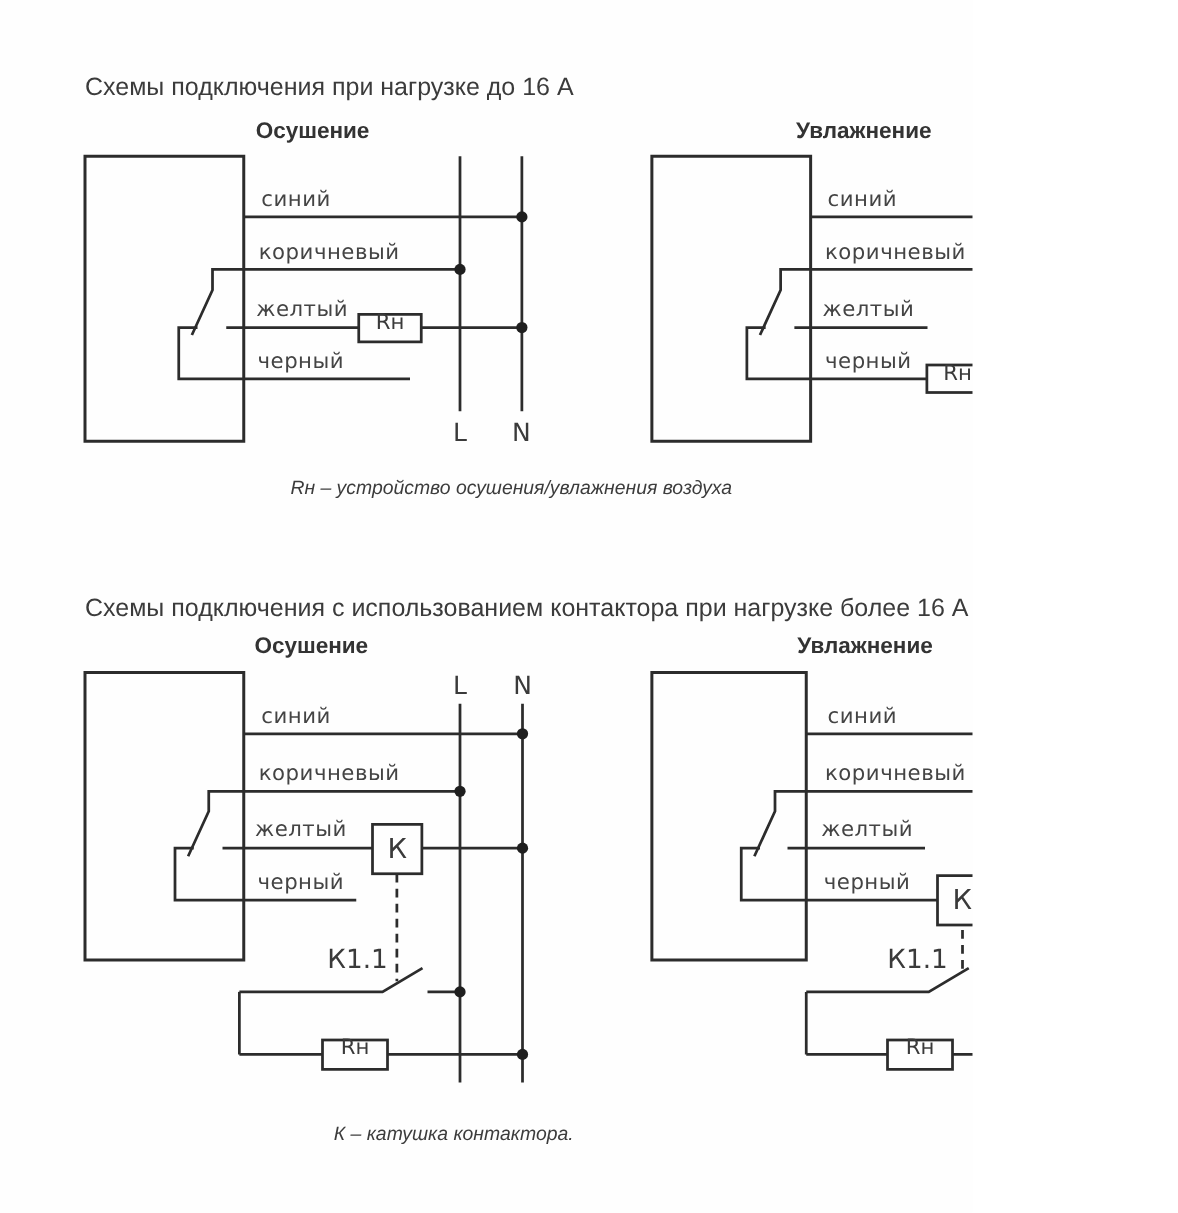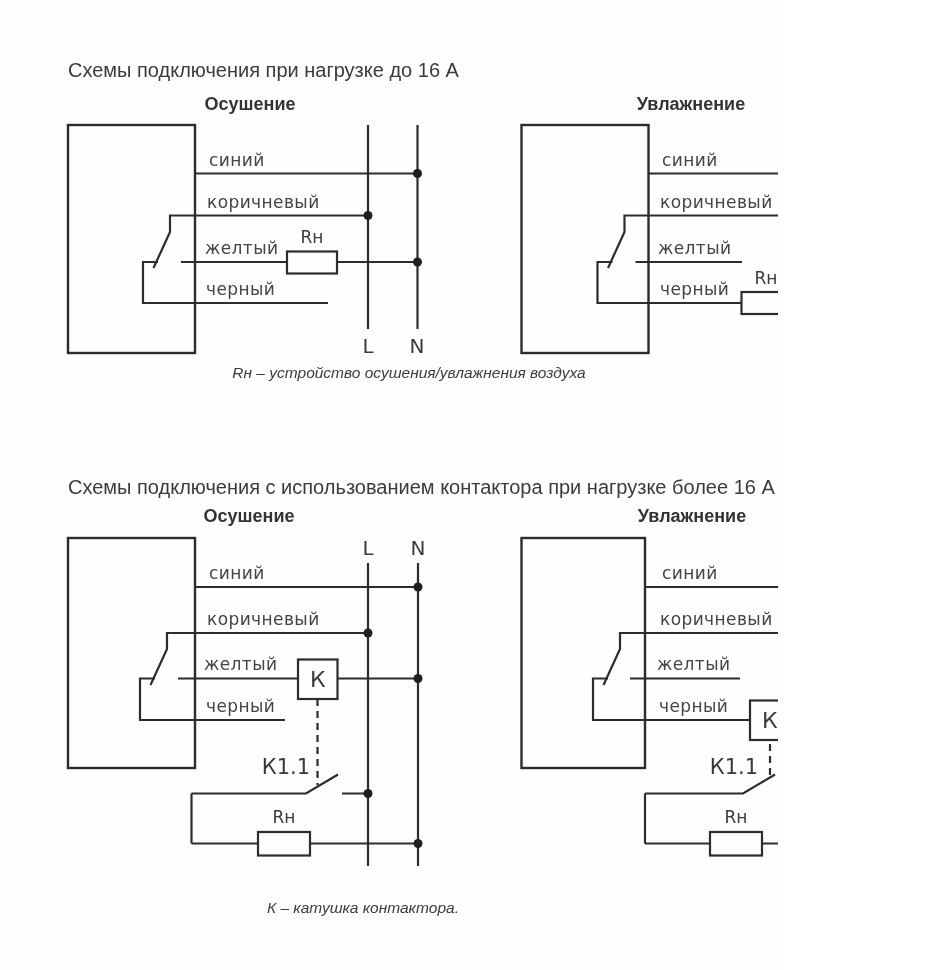--- a/index.html
+++ b/index.html
@@ -45,20 +45,21 @@
     font-family:"DejaVu Sans",sans-serif;
     font-size:20px;
     color:#3a3a3a;
     transform:translateX(-50%);
   }
   .rn-label{
     font-family:"DejaVu Sans",sans-serif;
     font-size:17px;
     color:#3a3a3a;
     transform:translateX(-50%);
+    margin-top:21px;
   }
   .k11-label{
     font-family:"DejaVu Sans",sans-serif;
     font-size:21px;
     color:#3a3a3a;
     transform:translateX(-50%);
   }
   .k-letter{
     position:absolute;
     font-family:"DejaVu Sans",sans-serif;
@@ -158,21 +159,21 @@
   <div class="txt ln-label" style="left:417px;top:336px;">N</div>
 
   <div class="txt wire-label" style="left:662px;top:152px;">синий</div>
   <div class="txt wire-label" style="left:660px;top:194px;">коричневый</div>
   <div class="txt wire-label" style="left:658px;top:240px;">желтый</div>
   <div class="txt wire-label" style="left:660px;top:281px;">черный</div>
   <div class="txt rn-label" style="left:766px;top:270px;">Rн</div>
   <div class="txt ln-label" style="left:821px;top:336px;">L</div>
   <div class="txt ln-label" style="left:870px;top:336px;">N</div>
 
-  <div class="txt caption centered" style="left:409px;top:365px;">Rн – устройство осушения/увлажнения воздуха</div>
+  <div class="txt caption centered" style="left:409px;top:383px;">Rн – устройство осушения/увлажнения воздуха</div>
 
   <div class="txt title" style="left:68px;top:477px;">Схемы подключения с использованием контактора при нагрузке более 16 А</div>
   <div class="txt subtitle" style="left:249px;top:507px;">Осушение</div>
   <div class="txt subtitle" style="left:692px;top:507px;">Увлажнение</div>
 
   <div class="txt ln-label" style="left:368px;top:538px;">L</div>
   <div class="txt ln-label" style="left:418px;top:538px;">N</div>
   <div class="txt wire-label" style="left:209px;top:565px;">синий</div>
   <div class="txt wire-label" style="left:207px;top:611px;">коричневый</div>
   <div class="txt wire-label" style="left:204px;top:656px;">желтый</div>

